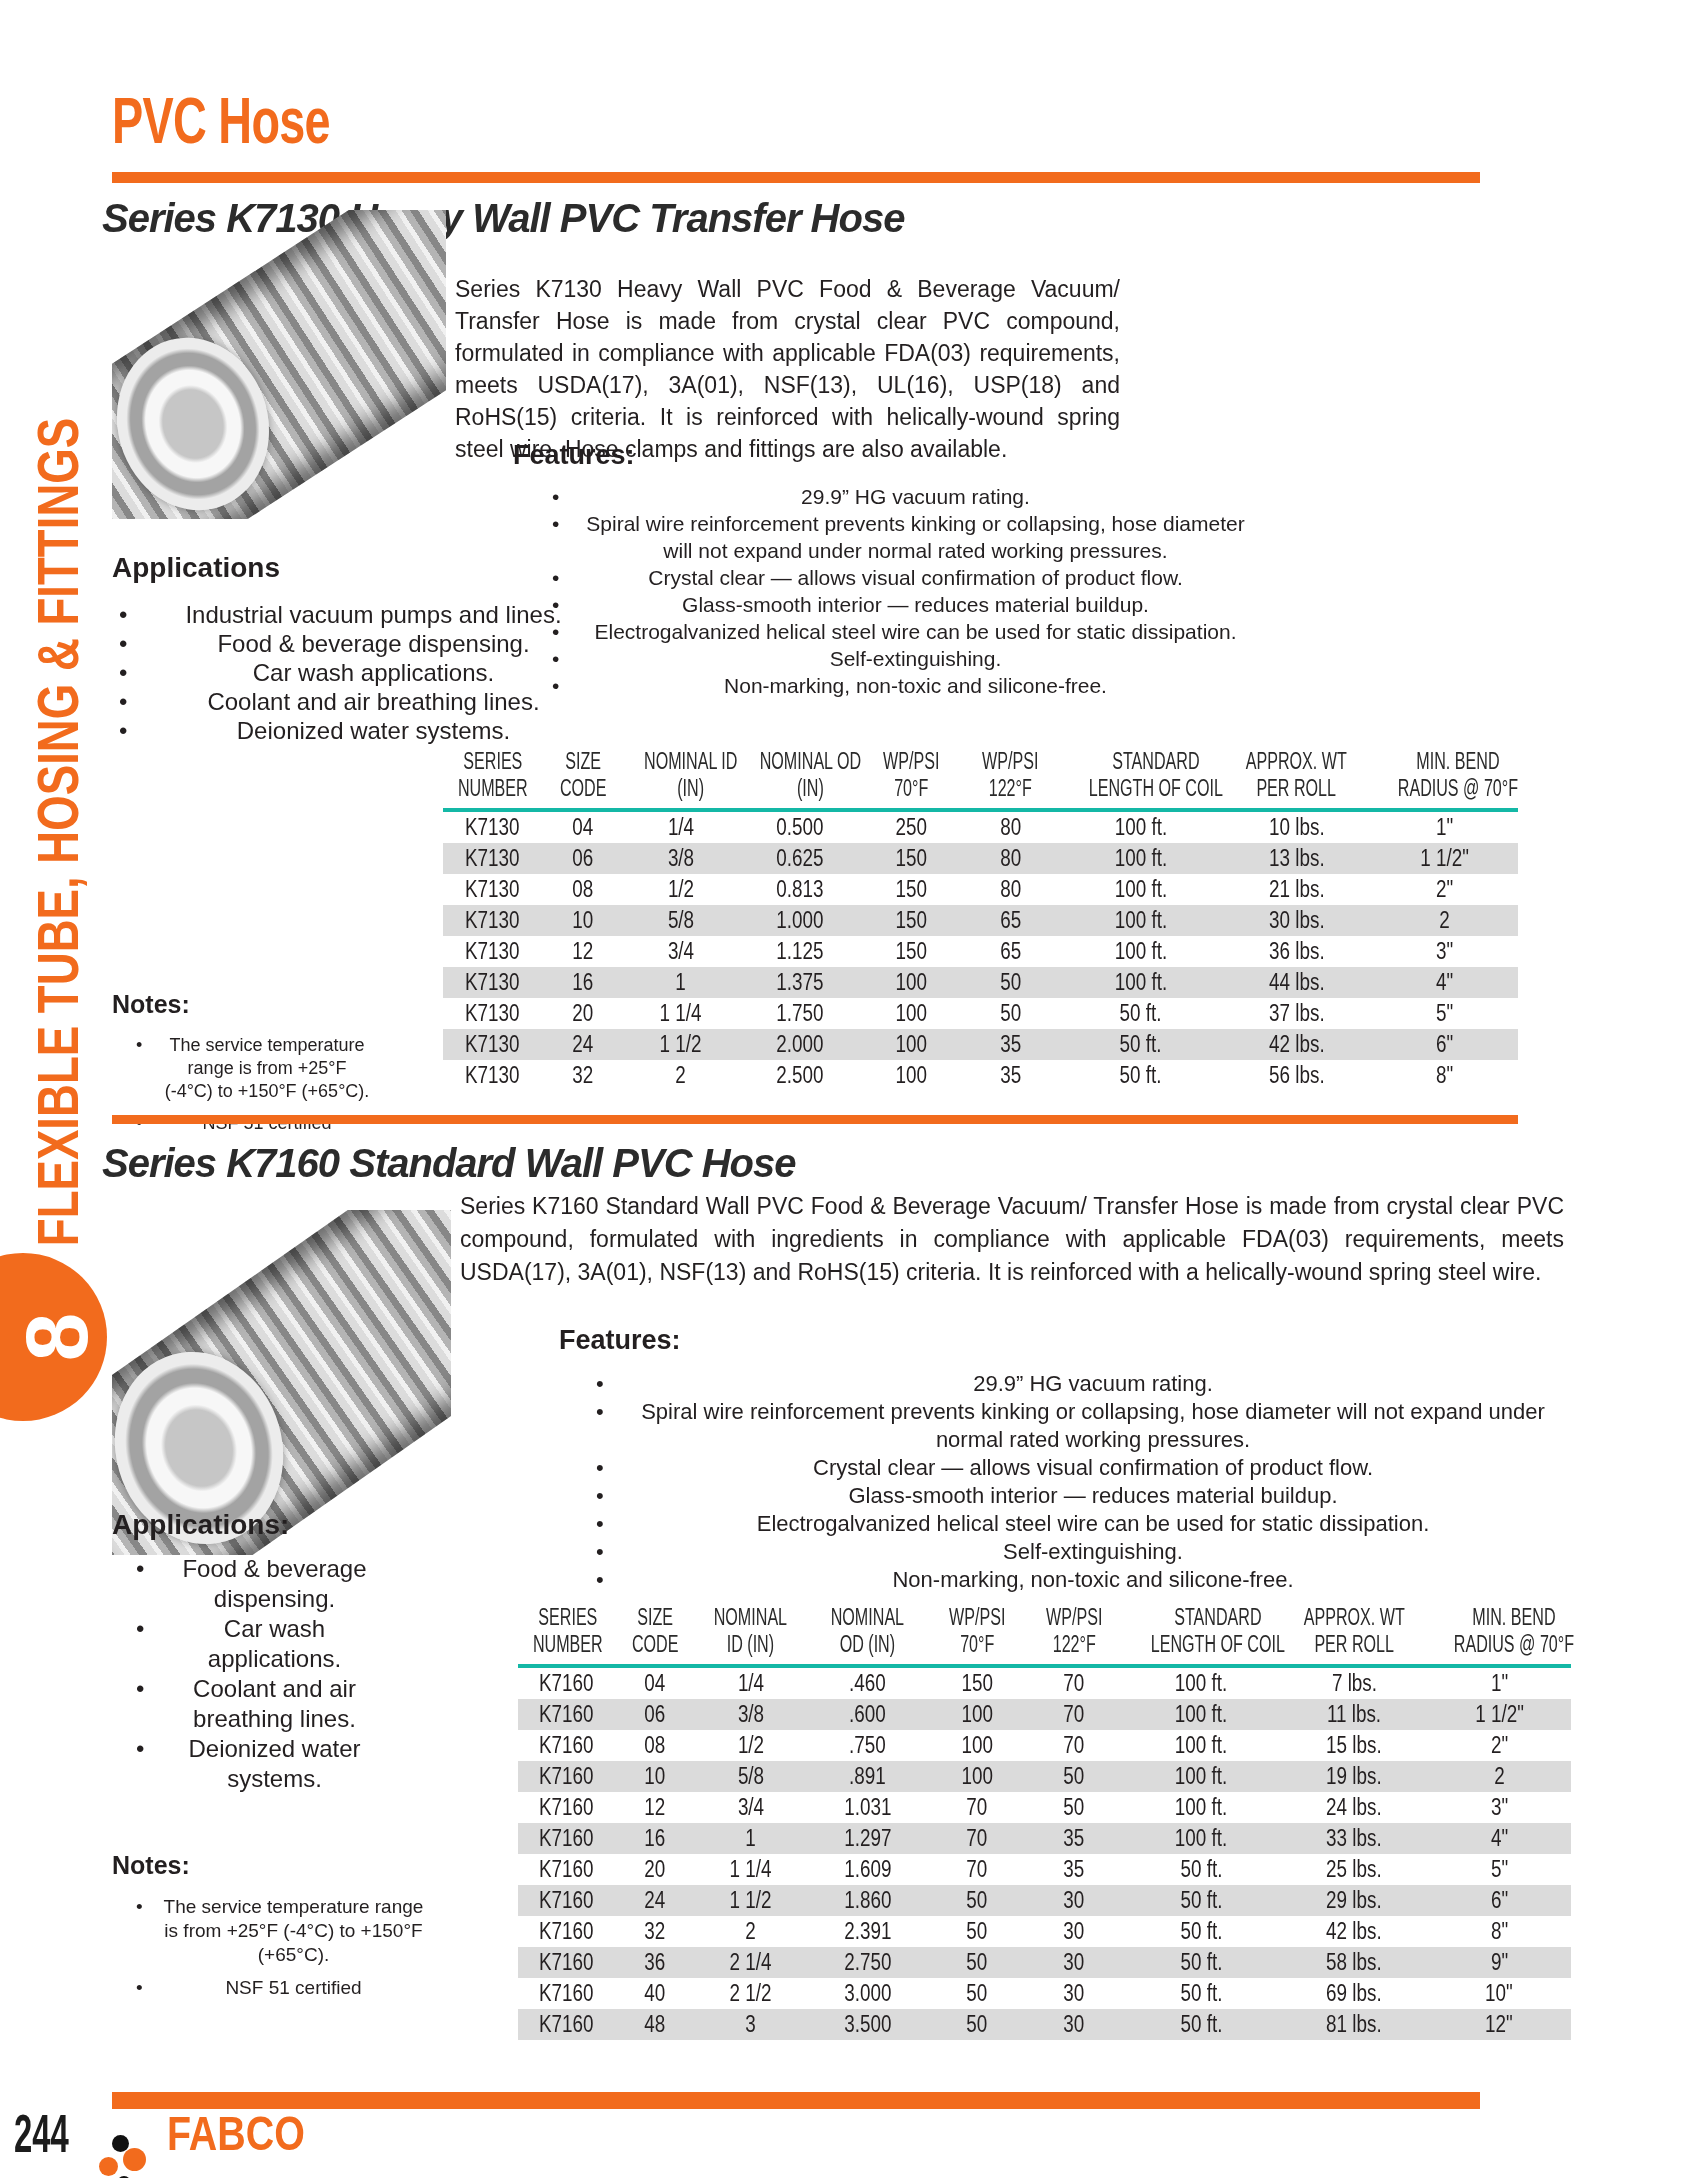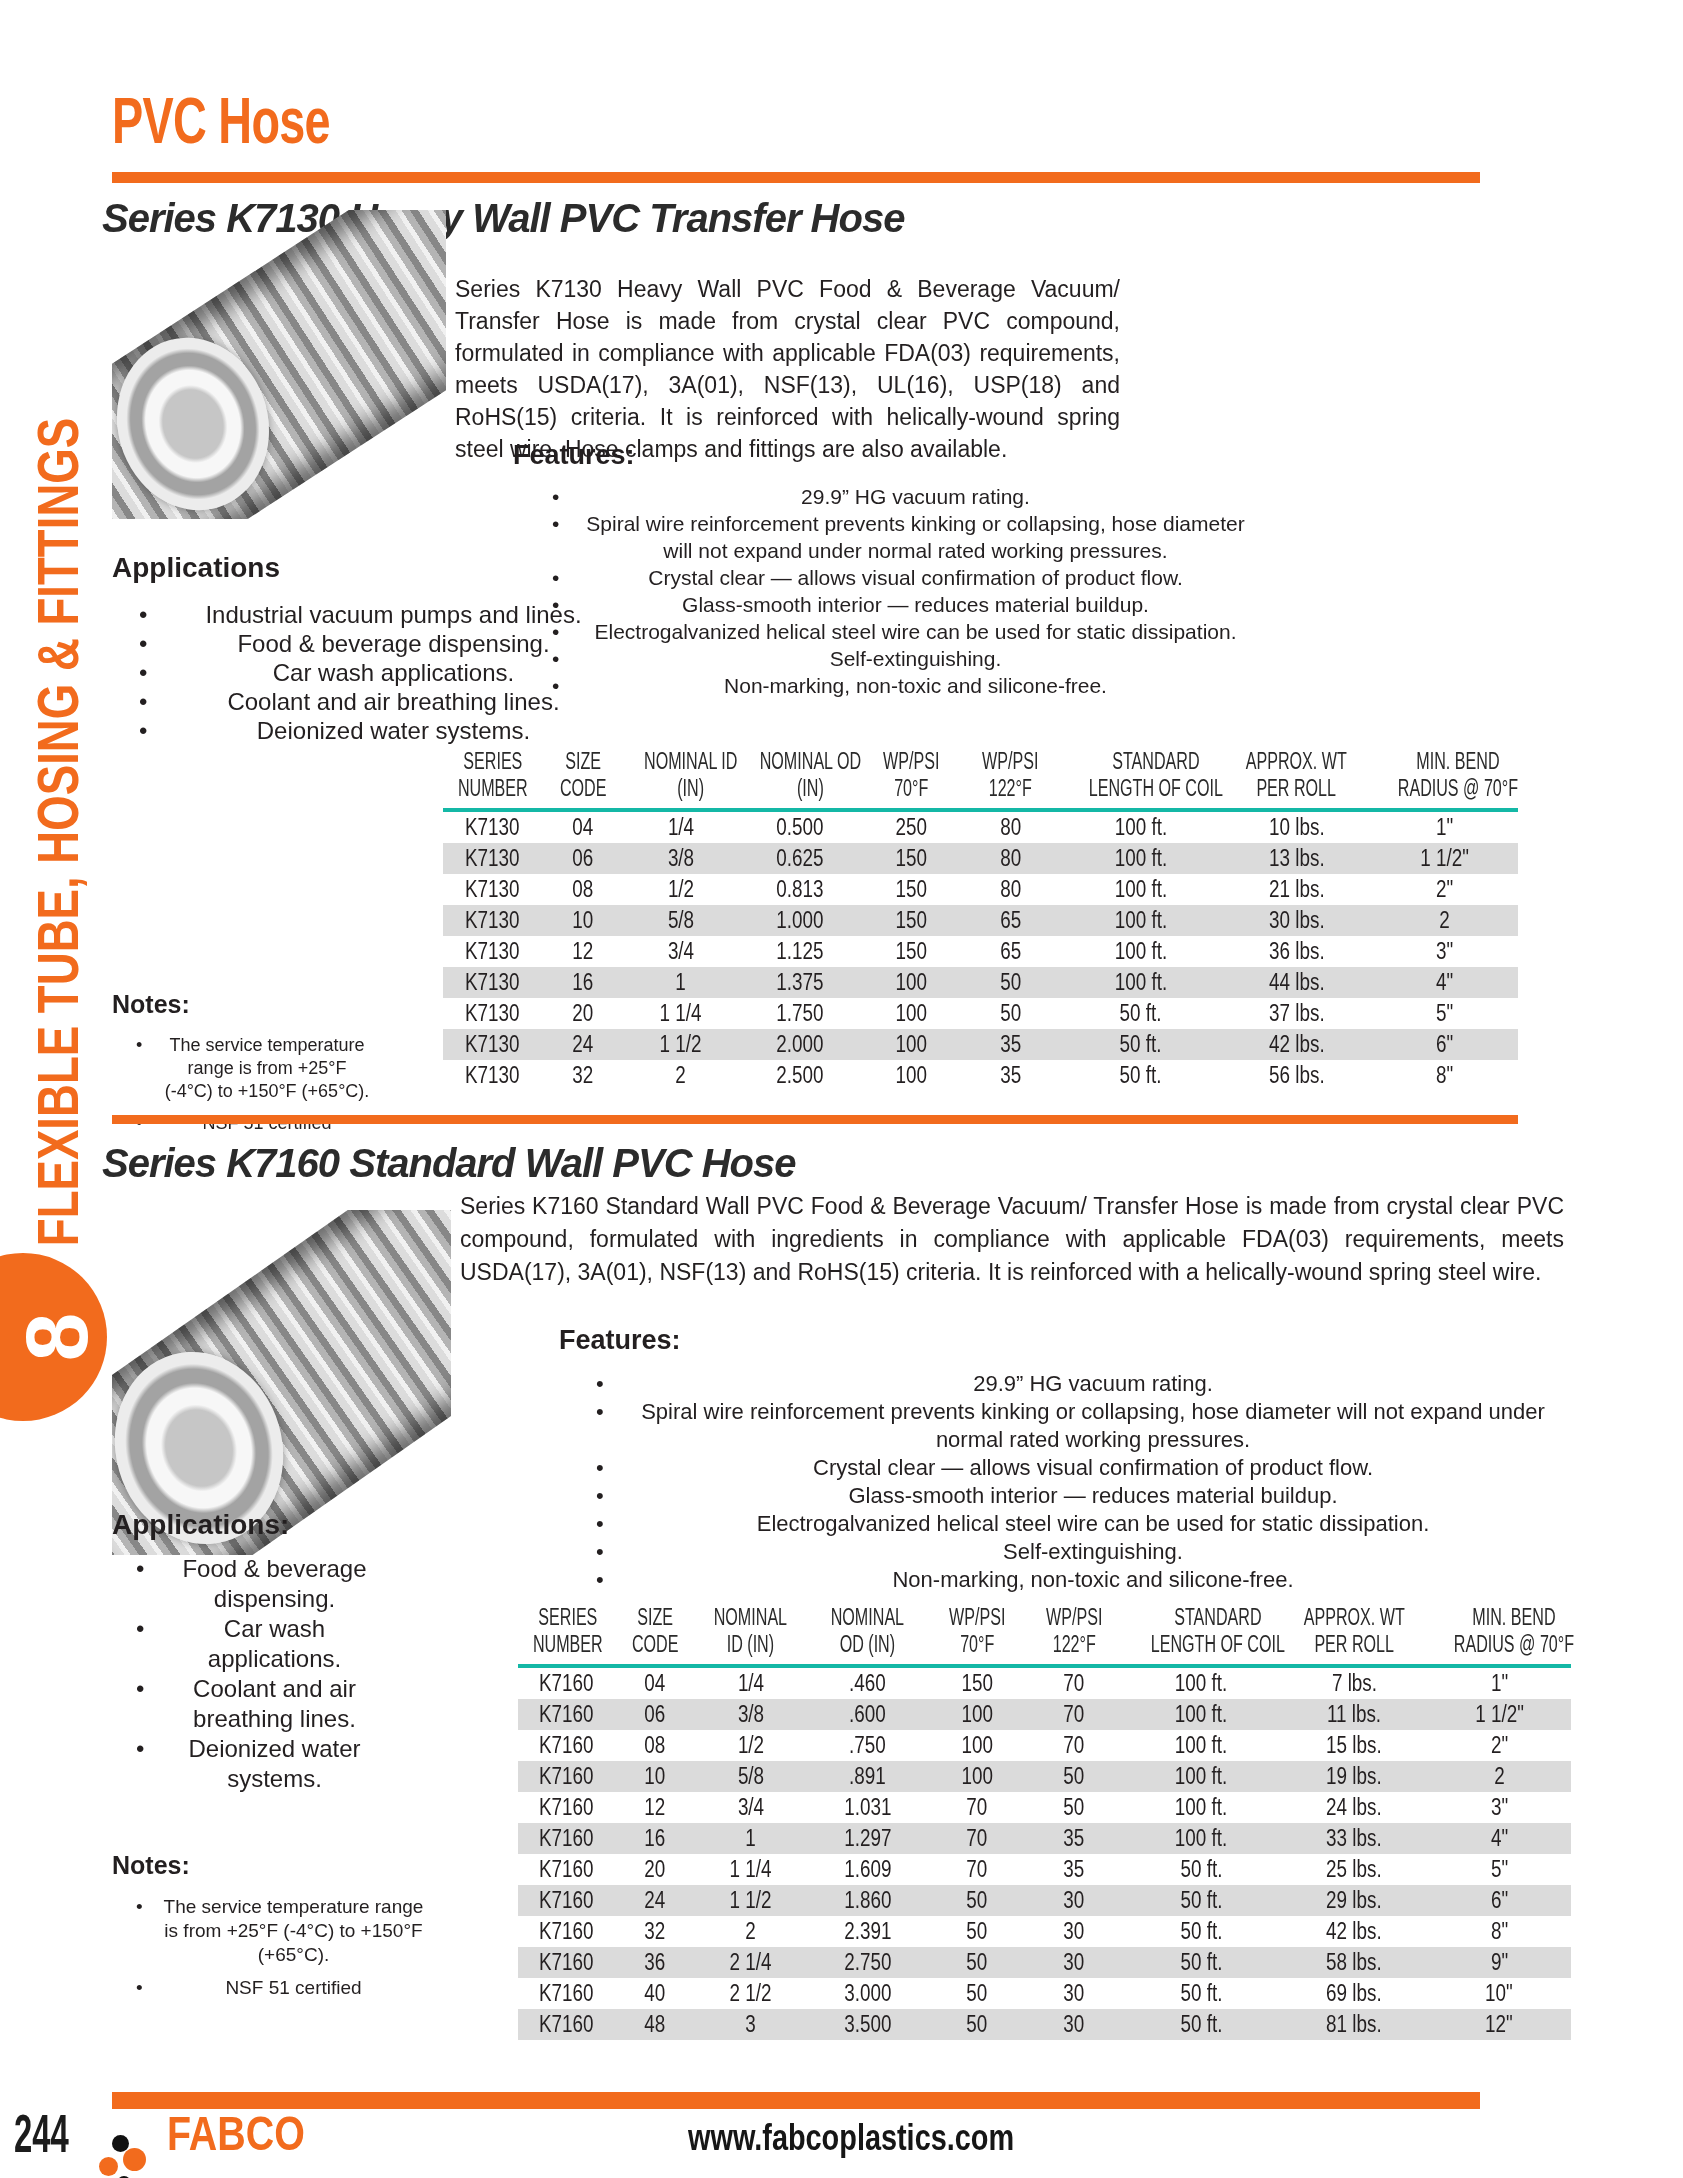--- a/index.html
+++ b/index.html
@@ -55,21 +55,21 @@
   .features2-label{left:559px;top:1325px;font-size:27px;}
   .apps1-label{left:112px;top:552px;font-size:28px;}
   .apps2-label{left:112px;top:1509px;font-size:28px;}
   .notes1-label{left:112px;top:990px;font-size:25px;}
   .notes2-label{left:112px;top:1851px;font-size:25px;}
   ul.blist{position:absolute;margin:8px;padding:0;list-style:none;text-align:center;}
   ul.blist li{position:relative;padding-left:30px;}
   ul.blist li::before{content:"\2022";position:absolute;left:4px;}
   .features1-list{left:540px;top:475px;width:705px;font-size:21px;line-height:27px;}
   .features2-list{left:584px;top:1362px;width:972px;font-size:22px;line-height:28px;}
-  .apps1-list{left:127px;top:592px;width:487px;font-size:24px;line-height:29px;}
+  .apps1-list{left:107px;top:592px;width:487px;font-size:24px;line-height:29px;}
   .apps2-list{left:124px;top:1546px;width:255px;font-size:24px;line-height:30px;}
   .notes1-list{left:124px;top:1026px;width:240px;font-size:18px;line-height:23px;}
   .notes2-list{left:124px;top:1887px;width:293px;font-size:19px;line-height:24px;}
   .notes1-list li,.notes2-list li{margin-bottom:9px;}
   
   .spec-table{position:absolute;border-collapse:collapse;table-layout:fixed;}
   .table1{left:443px;top:748px;width:1075px;}
   .table2{left:518px;top:1604px;width:1053px;}
   .spec-table th{vertical-align:bottom;padding:0 0 6px 0;font-weight:normal;font-size:23px;
     border-bottom:4px solid #14b8a6;text-align:center;color:#2a2a2a;}
@@ -468,18 +468,15 @@
       <i class="dot2"></i>
       <i class="dot3"></i>
       <i class="dot4"></i>
     </div>
     <div class="logo-texts">
       <div class="logo-brand">FABCO</div>
       <div class="logo-sub">PLASTICS</div>
     </div>
   </div>
 
-  <div class="website">
-    <span>www.fabcoplastics.com</span>
-  </div>
 
 </div>
 
 
 </body></html>

